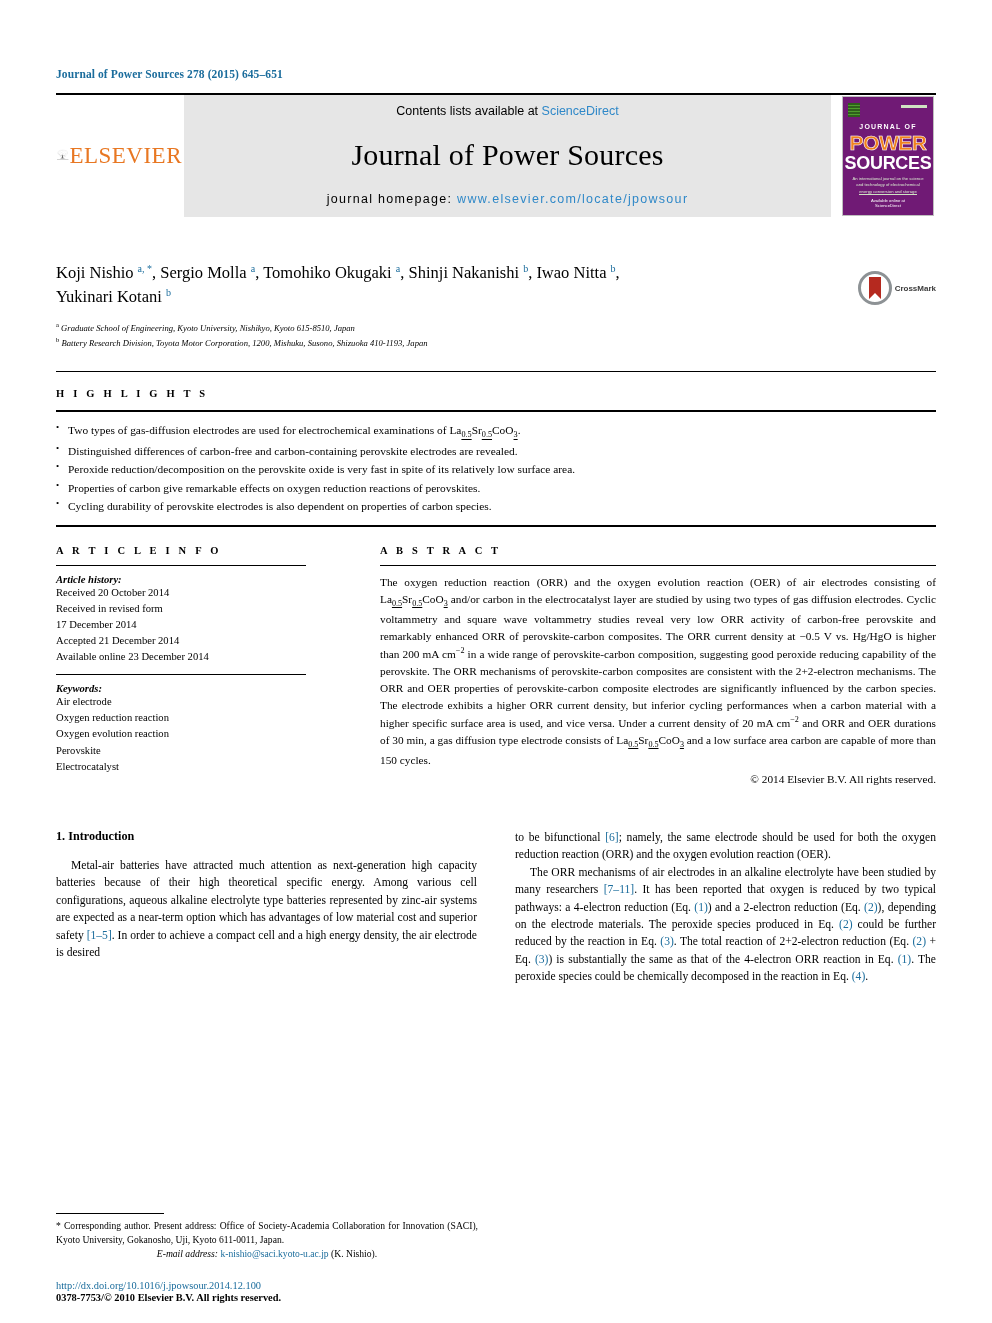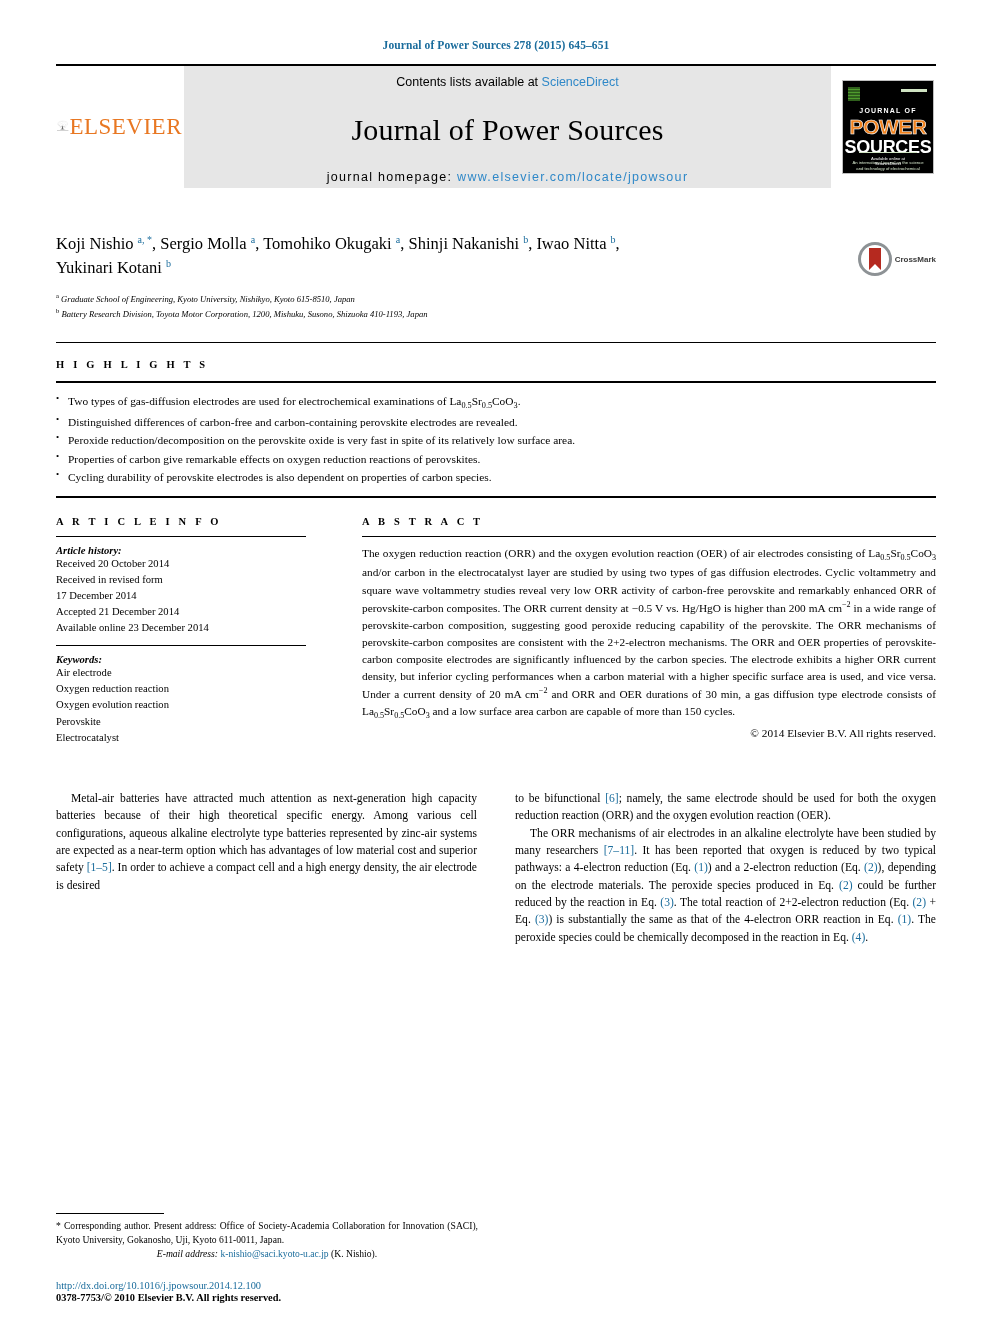--- a/index.html
+++ b/index.html
@@ -10,25 +10,24 @@
     background: #ffffff;
     font-family: "Liberation Serif", serif;
     color: #000000;
     position: relative;
     overflow: hidden;
   }
   .page { position: relative; width: 992px; height: 1323px; padding: 0 56px; }
 
   
   .running-head {
-    text-align: center;
     color: #1a6c9c;
     font-size: 11.5px;
     font-weight: bold;
-    padding-top: 39px;
+    padding-top: 68px;
     letter-spacing: 0.1px;
   }
 
   
   .masthead {
     margin-top: 13px;
     border-top: 2.5px solid #000;
     display: flex;
     align-items: stretch;
     height: 124px;
@@ -51,21 +50,21 @@
     line-height: 1;
     margin-top: 1px;
   }
   .banner {
     flex: 1 1 auto;
     background: #e6e6e6;
     display: flex;
     flex-direction: column;
     align-items: center;
     justify-content: space-between;
-    padding: 9px 0 4px 0;
+    padding: 9px 0 11px 0;
     margin-left: 2px;
   }
   .contents-line {
     font-family: "Liberation Sans", sans-serif;
     font-size: 12.5px;
     color: #000;
   }
   .contents-line a { color: #2f88c8; text-decoration: none; }
   .journal-name {
     font-family: "Liberation Serif", serif;
@@ -81,22 +80,22 @@
   .cover-thumb {
     width: 96px;
     flex: 0 0 96px;
     margin-left: 9px;
     background: #ffffff;
     display: flex;
     align-items: center;
     justify-content: center;
   }
   .cover-inner {
-    width: 92px; height: 94px;
-    background: #000000;
+    width: 92px; height: 120px;
+    background: #701a75;
     position: relative;
     border: 1px solid #bfbfbf;
     overflow: hidden;
     font-family: "Liberation Sans", sans-serif;
   }
   .cover-elsevier-mark {
     position:absolute; top:6px; left:5px; width:12px; height:14px;
     background: repeating-linear-gradient(0deg,#2f5f1c 0 2px,#4f9c2d 2px 3px);
   }
   .cover-topbar {
@@ -179,21 +178,21 @@
   .highlight-item::before {
     content: "•";
     position: absolute; left: 0; top: -1px;
     font-size: 9px;
   }
 
   
   .info-abstract {
     display: flex;
     margin-top: 18px;
-    gap: 16px;
+    gap: 34px;
   }
   .col-info { width: 250px; flex: 0 0 250px; }
   .col-abstract { flex: 1 1 auto; margin-left: 40px; }
   .rule { border-top: 1px solid #000; margin: 9px 0 8px 0; }
   .info-head, .abs-head {
     font-size: 10.5px; font-weight: bold; letter-spacing: 3.2px;
   }
   .info-sub { font-size: 10.6px; font-style: italic; font-weight: bold; }
   .info-line { font-size: 10.6px; line-height: 1.52; }
   .abs-text {
@@ -242,21 +241,21 @@
   .fn-email i { font-style: italic; }
   .fn-email a { color: #1a6c9c; text-decoration: none; }
   .footer-block {
     position: absolute;
     left: 56px;
     bottom: 20px;
     width: 460px;
   }
   .doi-line { color: #1a6c9c; font-size: 10.4px; }
   .issn-line { font-size: 10.4px; font-weight: bold; margin-top: 1px; }
-  sub { font-size: 0.72em; }
+  sub { font-size: 0.72em; text-decoration: underline; }
   sup.num { font-size: 0.72em; vertical-align: super; }
 </style>
 </head>
 <body>
 
 <div class="page">
 
   <div class="running-head">Journal of Power Sources 278 (2015) 645–651</div>
 
   <div class="masthead">
@@ -392,20 +391,21 @@
     <div class="col-abstract">
       <div class="abs-head">A B S T R A C T</div>
       <div class="rule"></div>
       <div class="abs-text">The oxygen reduction reaction (ORR) and the oxygen evolution reaction (OER) of air electrodes consisting of La<sub>0.5</sub>Sr<sub>0.5</sub>CoO<sub>3</sub> and/or carbon in the electrocatalyst layer are studied by using two types of gas diffusion electrodes. Cyclic voltammetry and square wave voltammetry studies reveal very low ORR activity of carbon-free perovskite and remarkably enhanced ORR of perovskite-carbon composites. The ORR current density at −0.5 V vs. Hg/HgO is higher than 200 mA cm<sup class="num">−2</sup> in a wide range of perovskite-carbon composition, suggesting good peroxide reducing capability of the perovskite. The ORR mechanisms of perovskite-carbon composites are consistent with the 2+2-electron mechanisms. The ORR and OER properties of perovskite-carbon composite electrodes are significantly influenced by the carbon species. The electrode exhibits a higher ORR current density, but inferior cycling performances when a carbon material with a higher specific surface area is used, and vice versa. Under a current density of 20 mA cm<sup class="num">−2</sup> and ORR and OER durations of 30 min, a gas diffusion type electrode consists of La<sub>0.5</sub>Sr<sub>0.5</sub>CoO<sub>3</sub> and a low surface area carbon are capable of more than 150 cycles.</div>
       <div class="abs-copy">© 2014 Elsevier B.V. All rights reserved.</div>
     </div>
   </div>
 
   <div class="body-cols">
     <div class="bcol">
+      <div class="sec-head">1. Introduction</div>
       <p class="para">Metal-air batteries have attracted much attention as next-generation high capacity batteries because of their high theoretical specific energy. Among various cell configurations, aqueous alkaline electrolyte type batteries represented by zinc-air systems are expected as a near-term option which has advantages of low material cost and superior safety <a class="ref" href="#">[1–5]</a>. In order to achieve a compact cell and a high energy density, the air electrode is desired</p>
     </div>
 
     <div class="bcol">
       <p class="para" style="text-indent:0">to be bifunctional <a class="ref" href="#">[6]</a>; namely, the same electrode should be used for both the oxygen reduction reaction (ORR) and the oxygen evolution reaction (OER).</p>
       <p class="para">The ORR mechanisms of air electrodes in an alkaline electrolyte have been studied by many researchers <a class="ref" href="#">[7–11]</a>. It has been reported that oxygen is reduced by two typical pathways: a 4-electron reduction (Eq. <a class="ref" href="#">(1)</a>) and a 2-electron reduction (Eq. <a class="ref" href="#">(2)</a>), depending on the electrode materials. The peroxide species produced in Eq. <a class="ref" href="#">(2)</a> could be further reduced by the reaction in Eq. <a class="ref" href="#">(3)</a>. The total reaction of 2+2-electron reduction (Eq. <a class="ref" href="#">(2)</a> + Eq. <a class="ref" href="#">(3)</a>) is substantially the same as that of the 4-electron ORR reaction in Eq. <a class="ref" href="#">(1)</a>. The peroxide species could be chemically decomposed in the reaction in Eq. <a class="ref" href="#">(4)</a>.</p>
     </div>
   </div>
 
   <div class="footnote-area">

